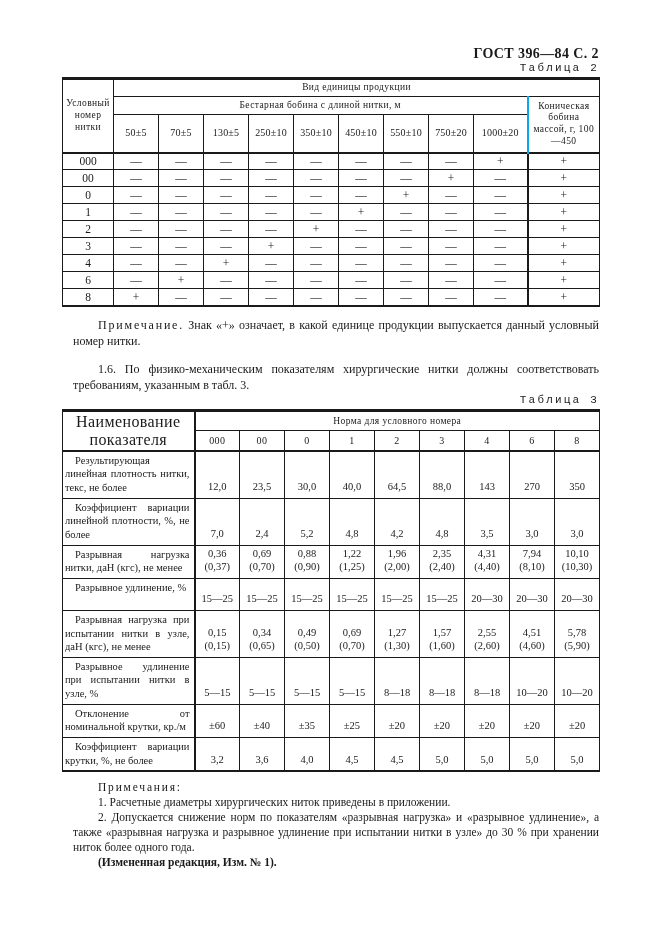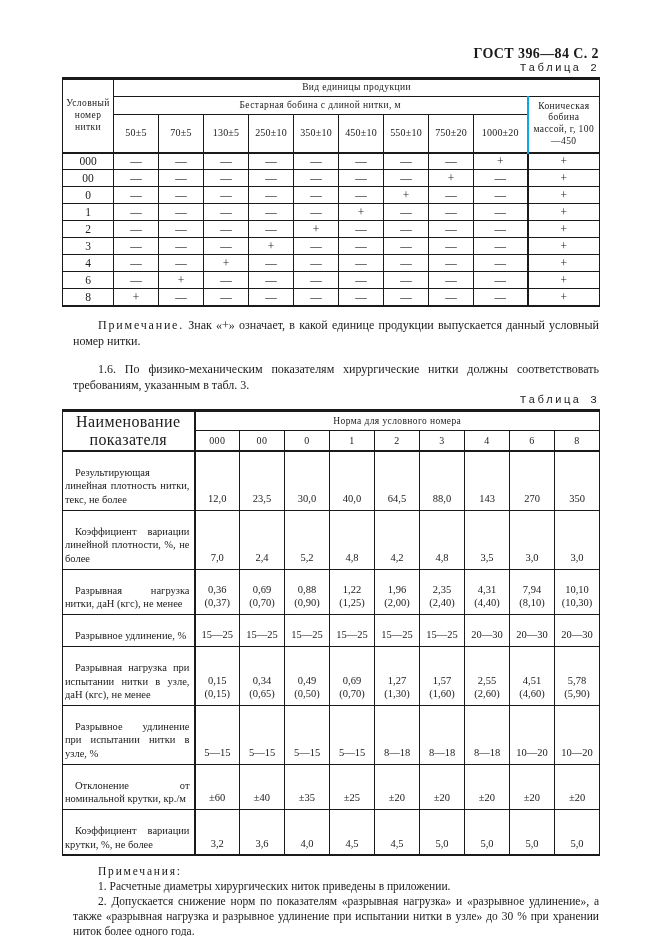--- a/index.html
+++ b/index.html
@@ -28,21 +28,21 @@
 
   
   .t3 { border-top:3px solid #1a1a1a; border-bottom:2px solid #1a1a1a; }
   .t3 th { font-size:9.5px; letter-spacing:.4px; text-align:center; vertical-align:middle; padding:1px 2px; }
   .t3 .corner { border-right:2px solid #1a1a1a; font-size:16px; }
   .t3 .numrow th { height:18px; font-size:10px; }
   .t3 .toprow th { height:18px; }
   .t3 thead { border-bottom:2px solid #1a1a1a; }
   .t3 td.label { border-right:2px solid #1a1a1a; font-size:10.5px; line-height:1.3;
                  text-align:justify; text-indent:10px; vertical-align:top;
-                 padding:14px 4px 3px 2px; }
+                 padding:2px 4px 3px 2px; }
   .t3 td.val { font-size:10.5px; text-align:center; vertical-align:bottom;
                padding-bottom:4px; white-space:pre-line; line-height:1.3; }
   .t3 tr.h44 td { height:44px; }
   .t3 tr.h32 td { height:32px; }
   .t3 tr.h28 td { height:28px; }
 
   
   .para { font-size:12px; line-height:1.36; text-align:justify; text-indent:25px;margin-left:11px; }
   .mt10 { margin-top:10px; }
   .mt12 { margin-top:12px; }

